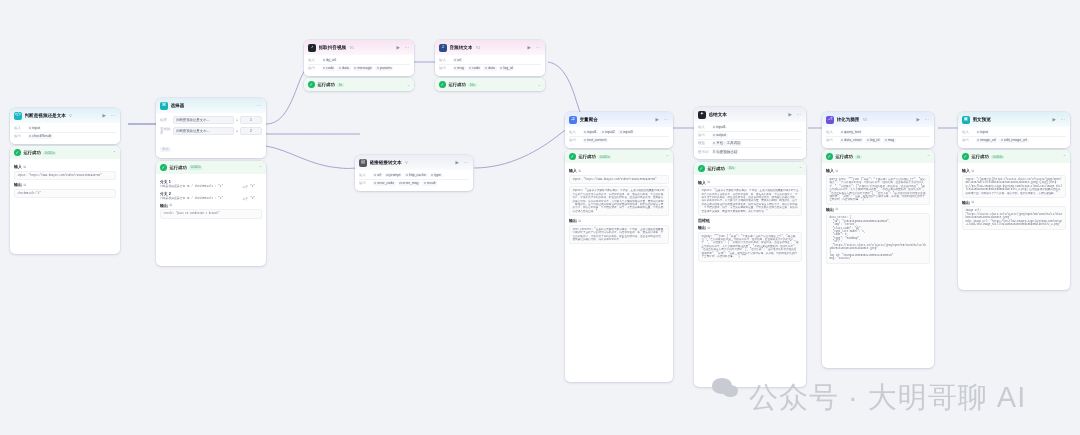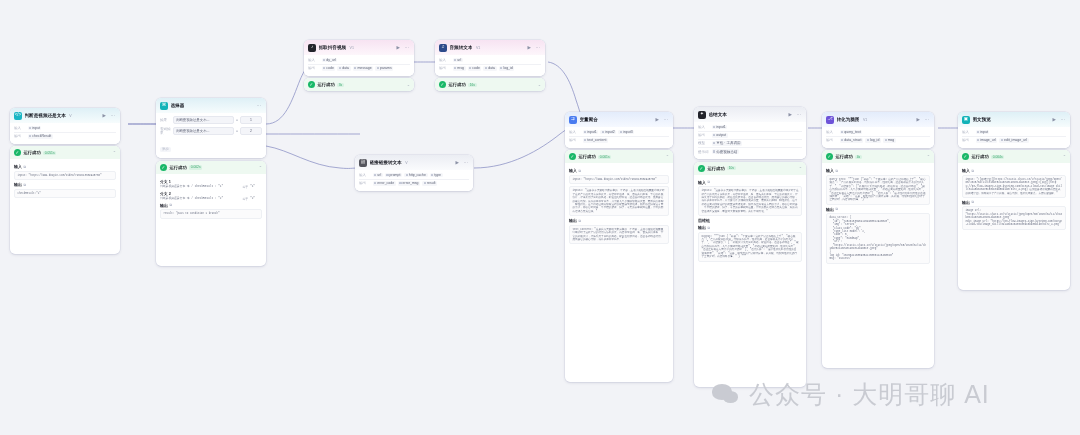--- a/index.html
+++ b/index.html
@@ -85,22 +85,22 @@
   }
   .mono { font-family:"Liberation Mono","DejaVu Sans Mono",monospace; }
   .branch-ttl { font-size:3.8px; color:#2a2c36; font-weight:700; margin:2px 0 1px; }
   .bflex { display:flex; align-items:center; gap:2px; }
   .bleft { font-size:2.8px; color:#6a7083; flex:1; word-break:break-all; line-height:1.3;}
   .bop { font-size:2.8px; color:#8a90a4; }
   .bright { font-size:2.8px; color:#6a7083; width:12px; }
 
   .watermark {
     position:absolute; left:712px; top:378px;
-    display:flex; align-items:center; gap:9px;
-    color:#c9cbd2; font-size:25px; letter-spacing:1px;
+    display:flex; align-items:flex-start; gap:9px;
+    color:#c9cbd2; font-size:29px; letter-spacing:1px;
     user-select:none;
   }
   .wechat { width:28px;height:22px; position:relative; flex:0 0 auto;}
   .wechat i { position:absolute; background:#c9cbd2; border-radius:50%/45%; display:block;}
   .b1 { width:20px;height:16px;left:0;top:0; }
   .b2 { width:15px;height:12px;left:11px;top:7px; }
 </style>
 </head>
 <body>
 

